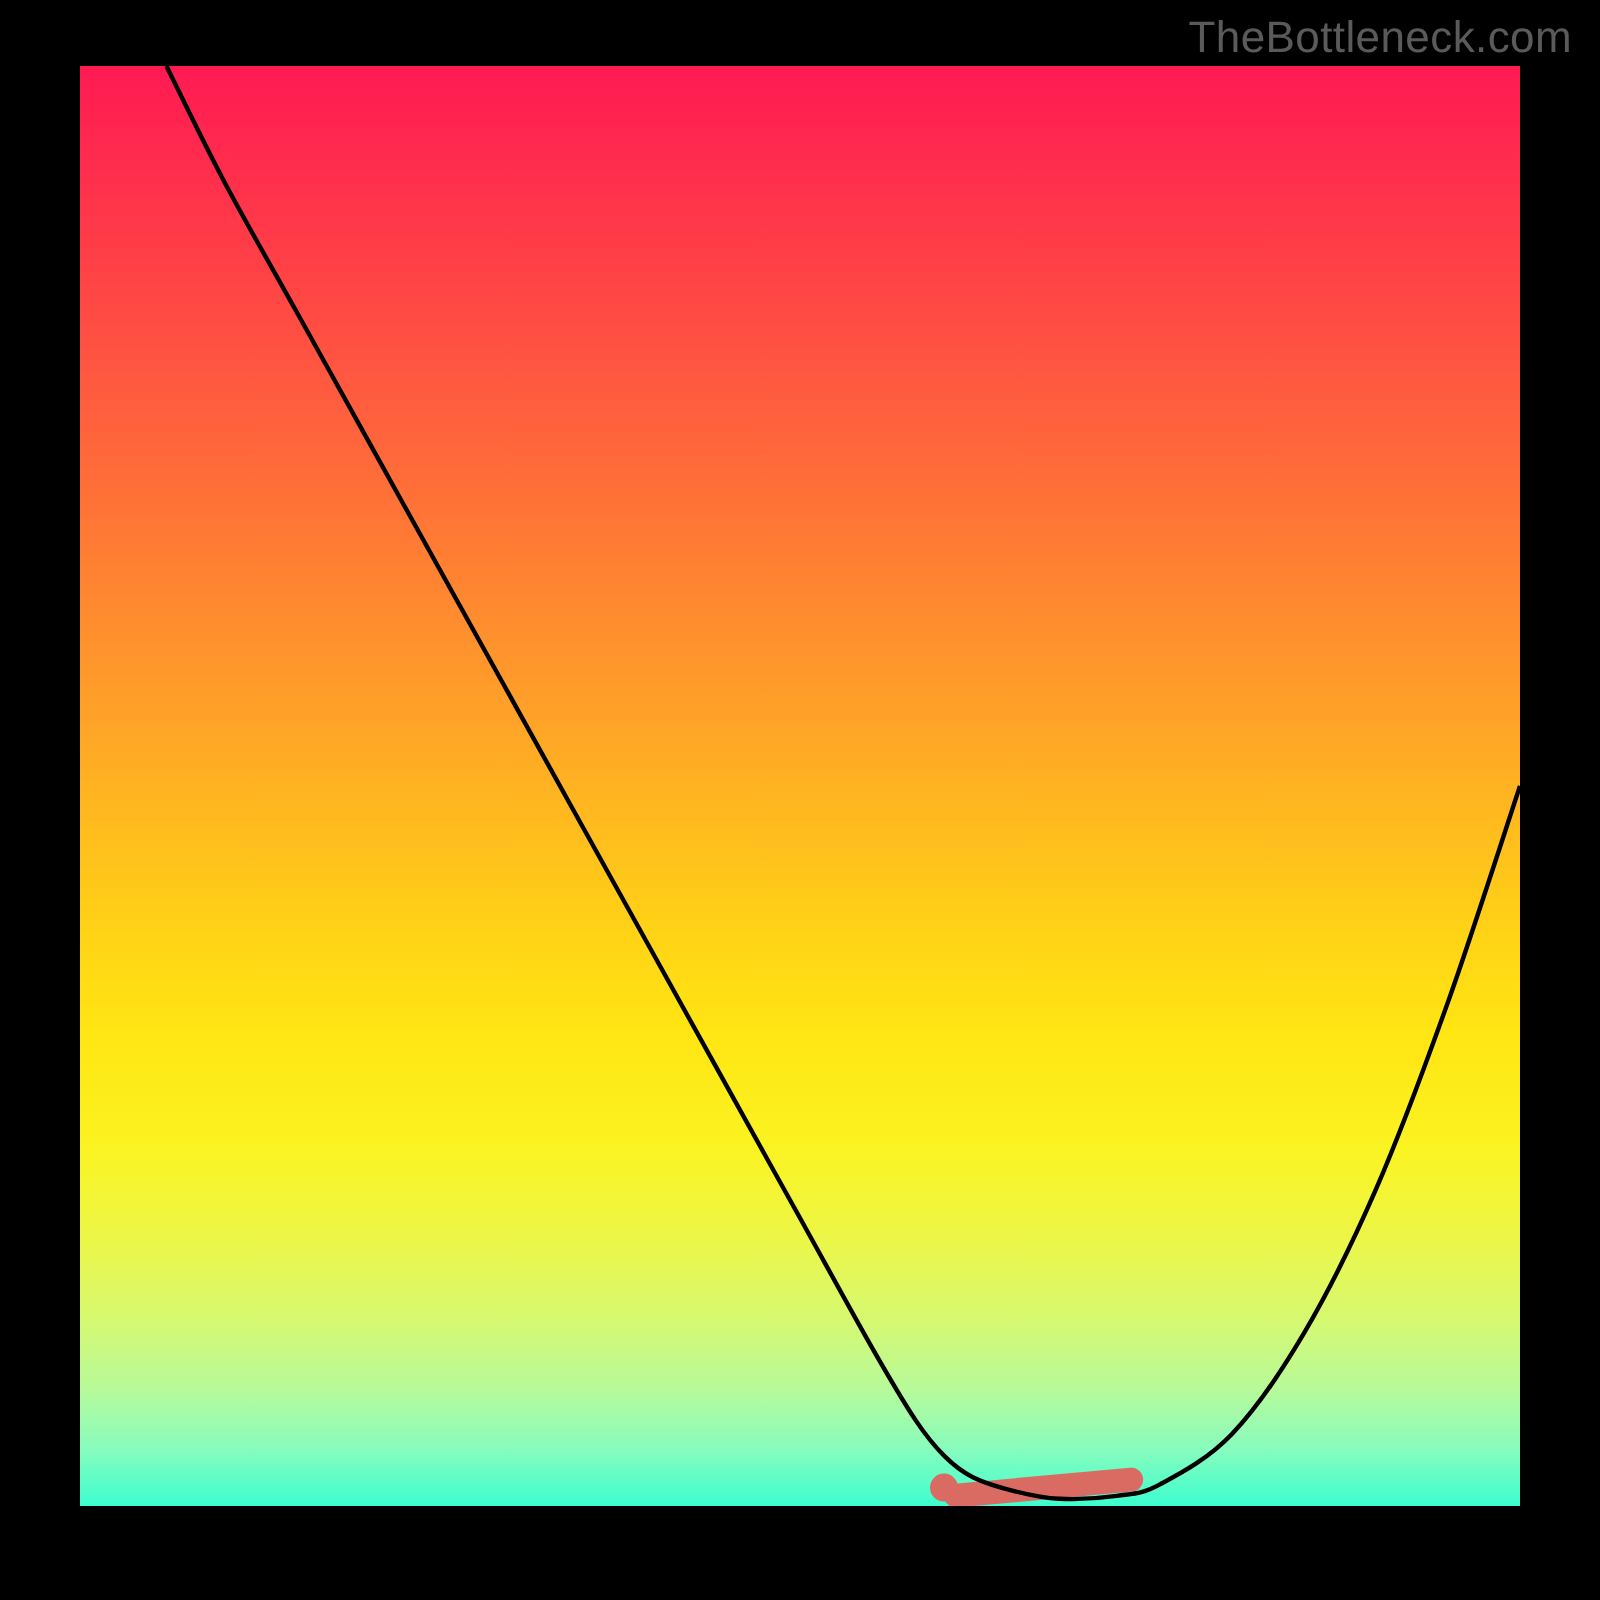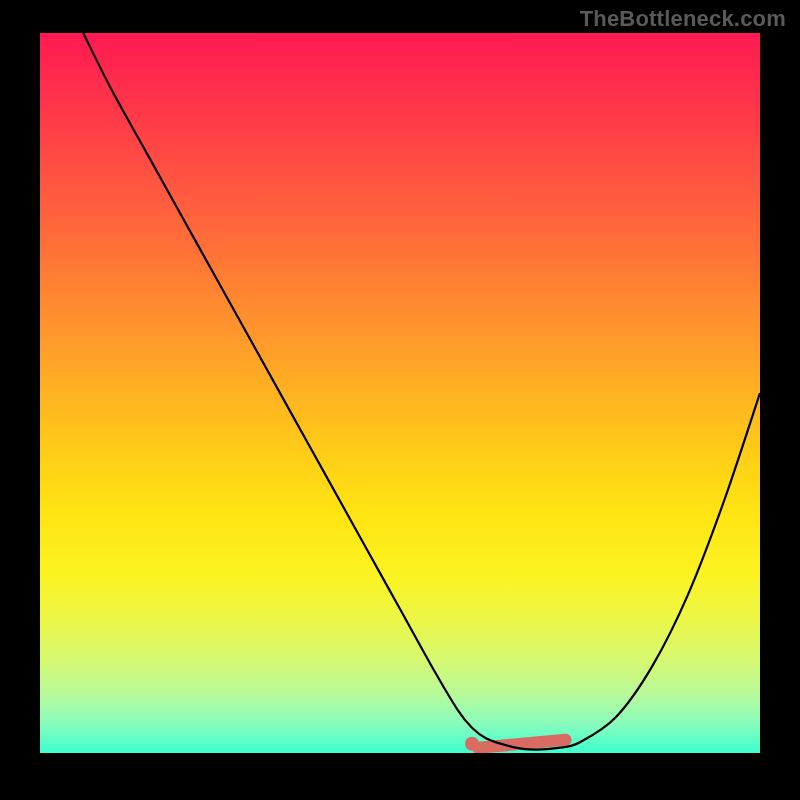--- a/index.html
+++ b/index.html
@@ -9,21 +9,21 @@
     background: #000;
     position: relative;
     font-family: Arial, sans-serif;
     overflow: hidden;
   }
   .watermark {
     position: absolute;
     top: 6px;
     right: 14px;
     font-size: 22px;
-    font-weight: bold;
+    font-weight: normal;
     color: #5a5a5a;
     z-index: 10;
     letter-spacing: 0.2px;
   }
   .plot-area {
     position: absolute;
     top: 33px;
     left: 40px;
     width: 720px;
     height: 720px;

